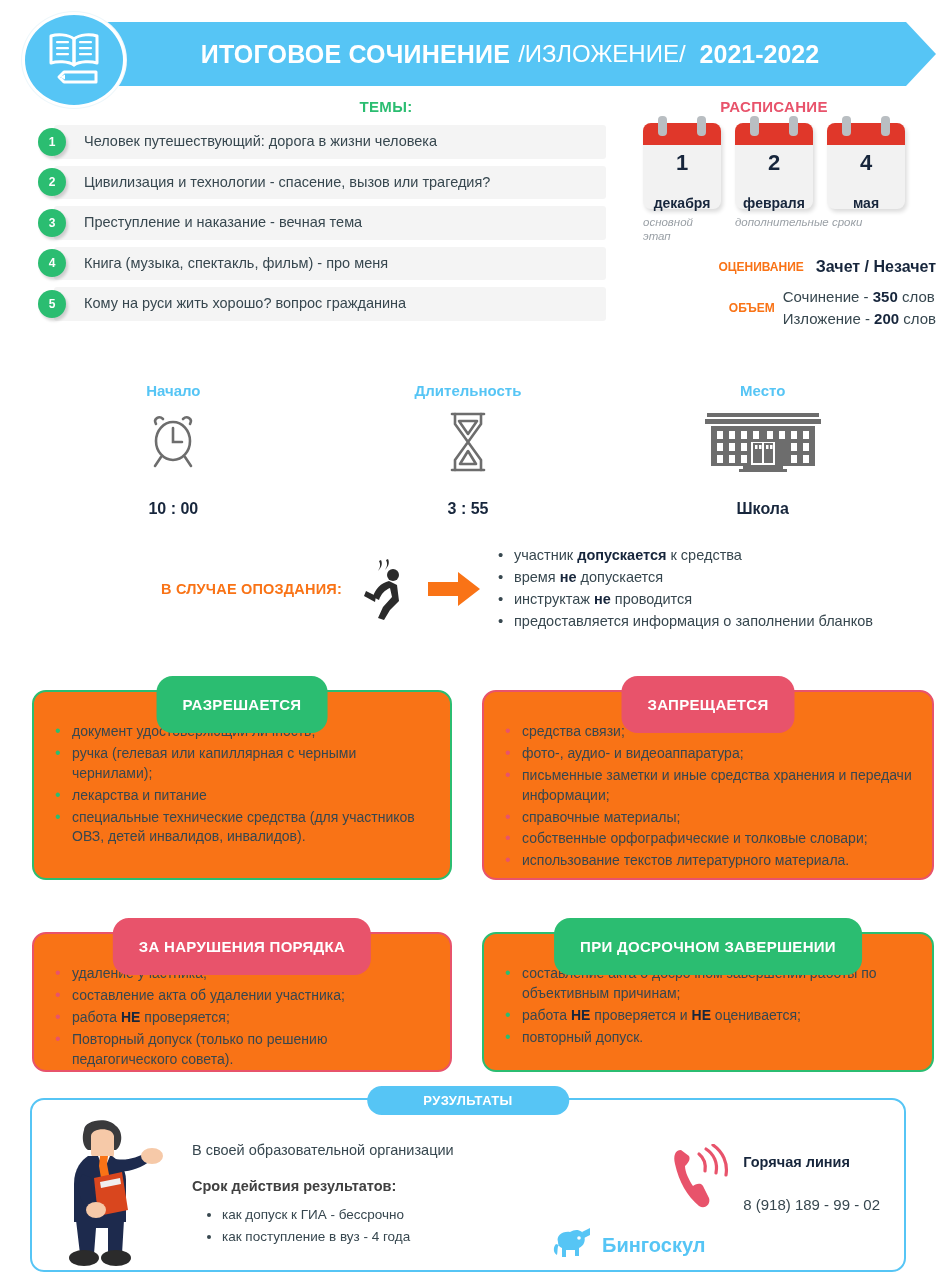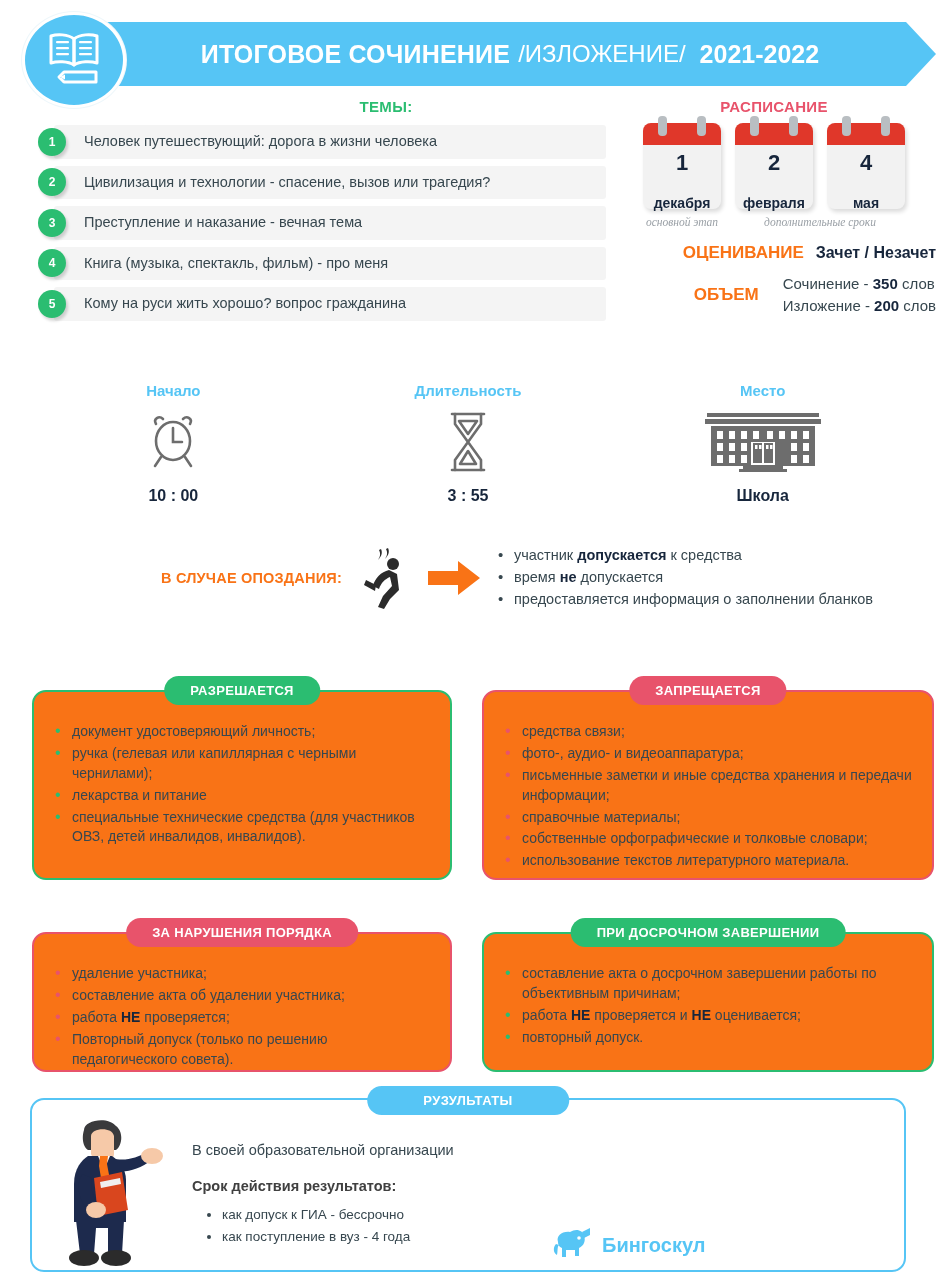--- a/index.html
+++ b/index.html
@@ -113,40 +113,40 @@
     position: absolute; top: -7px; width: 9px; height: 20px;
     background: #b9bec2; border-radius: 4px;
   }
   .cal-ring.l { left: 15px; }
   .cal-ring.r { right: 15px; }
   .cal-day { font-size: 22px; font-weight: bold; color: #17263c; line-height: 1.1; margin-top: 4px; }
   .cal-mon { font-size: 14px; font-weight: bold; color: #17263c; margin-top: 20px; }
   .cal-caps { display: flex; justify-content: center; gap: 14px; margin-top: 6px; }
   .cal-cap {
     width: 78px; font-size: 11.5px; font-style: italic; color: #9aa0a6;
-    text-align: center; line-height: 1.25; font-family: Liberation Serif, serif;
+    line-height: 1.25;
   }
   .cal-cap.wide { width: 170px; }
 
   .kv-row {
     display: flex; align-items: center; gap: 12px;
     margin-top: 14px; justify-content: flex-end;
   }
-  .kv-label { font-size: 17px; font-weight: bold; margin-left: 11px; }
+  .kv-label { font-size: 12px; font-weight: bold; margin-left: 11px; }
   .kv-val { font-size: 16px; font-weight: bold; color: #17263c; }
-  .vol-row { display: flex; align-items: center; gap: 24px; margin-top: 10px; justify-content: flex-end; }
+  .vol-row { display: flex; align-items: center; gap: 8px; margin-top: 10px; justify-content: flex-end; }
   .vol-lines { font-size: 15px; color: #37474f; line-height: 1.45; }
   .vol-lines b { color: #17263c; }
 
   
   .trio { position: absolute; left: 26px; top: 382px; width: 884px; display: flex; }
   .trio-col { flex: 1; text-align: center; }
   .trio-title { font-size: 15px; font-weight: bold; color: #56c5f5; margin-bottom: 10px; }
   .trio-icon { height: 66px; display: flex; align-items: center; justify-content: center; }
-  .trio-val { margin-top: 12px; font-size: 16px; font-weight: bold; color: #17263c; }
+  .trio-val { margin-top: 25px; font-size: 16px; font-weight: bold; color: #17263c; }
 
   
   .late { position: absolute; left: 26px; top: 545px; width: 900px; display: flex; align-items: center; }
   .late-label {
     width: 330px; text-align: right; padding-right: 14px;
     font-size: 14.5px; font-weight: bold; color: #f97316; letter-spacing: .2px;
   }
   .late-icon { width: 62px; display: flex; justify-content: center; align-items: center; }
   .late-arrow { width: 72px; display: flex; justify-content: center; align-items: center; }
   .late-list { flex: 1; padding-left: 6px; }
@@ -163,22 +163,22 @@
   
   .panel { position: absolute; }
   .panel-box {
     border: 2px solid #2bbd71; border-radius: 14px; background: #f97316;
     height: 100%;
   }
   .panel.red .panel-box { border-color: #e8536b; }
   .panel-pill {
     position: absolute; top: -14px; left: 50%; transform: translateX(-50%);
     background: #2bbd71; color: #fff;
-    border-radius: 16px; padding: 7px 26px;
-    font-size: 13px; font-weight: bold; letter-spacing: .3px;
+    border-radius: 16px; padding: 20px 26px;
+    font-size: 15px; font-weight: bold; letter-spacing: .3px;
     white-space: nowrap; z-index: 3;
   }
   .panel.red .panel-pill { background: #e8536b; }
   .panel-body { padding: 30px 18px 14px 18px; }
   .panel-body ul { list-style: none; }
   .panel-body li {
     position: relative; padding-left: 20px; font-size: 14px;
     line-height: 1.42; color: #37474f; margin-bottom: 2px;
   }
   .panel-body li::before {
@@ -432,20 +432,23 @@
     </div>
     <div class="late-list">
       <ul>
         <li>
           <span>участник </span><b>допускается</b><span> к средства</span>
         </li>
         <li>
           <span>время </span><b>не</b><span> допускается</span>
         </li>
         <li>
+          <span>инструктаж </span><b>не</b><span> проводится</span>
+        </li>
+        <li>
           <span>предоставляется информация о заполнении бланков</span>
         </li>
       </ul>
     </div>
   </div>
 
   <div class="panel green" style="left:32px; top:690px; width:420px; height:190px;">
     <div class="panel-box">
       <div class="panel-body">
         <ul>
@@ -528,20 +531,36 @@
 
       <div class="res-main">
         <div class="res-line1">В своей образовательной организации</div>
         <div class="res-line2">Срок действия результатов:</div>
         <ul class="res-list">
             <li>как допуск к ГИА - бессрочно</li>
             <li>как поступление в вуз - 4 года</li>
           </ul>
       </div>
 
+      <div class="res-hot">
+        <span>
+          <svg width="56" height="66" viewBox="0 0 56 66">
+            <path d="M8 6 C2 6, 0 12, 2 20 C6 38, 14 52, 26 62 C32 66, 38 60, 36 54 L30 42 C28 38, 22 40, 20 42 C16 36, 12 28, 12 22 C14 20, 18 16, 16 12 Z" fill="#e8536b"></path>
+            <g fill="none" stroke="#e8536b" stroke-width="3.2" stroke-linecap="round">
+              <path d="M26 10 C31 14, 33 20, 32 27"></path>
+              <path d="M33 5 C41 10, 45 19, 43 29"></path>
+              <path d="M40 1 C50 8, 55 19, 53 31"></path>
+            </g>
+          </svg>
+        </span>
+        <div class="res-hot-txt">
+          <div class="res-hot-title">Горячая линия</div>
+          <div class="res-hot-phone">8 (918) 189 - 99 - 02</div>
+        </div>
+      </div>
 
       <div class="brand">
         <span>
           <svg width="42" height="34" viewBox="0 0 42 34">
             <g fill="#56c5f5">
               <path d="M6 16 C4 10, 10 5, 18 6 C24 2, 31 4, 32 10 C34 14, 32 20, 27 22 L27 30 L23 30 L23 24 L14 24 L14 31 L10 31 L10 22 C7 21, 6 19, 6 16 Z"></path>
               <path d="M30 6 L38 2 L38 9 L32 12 Z"></path>
               <path d="M4 18 C1 21, 1 27, 5 29 C6 25, 5 21, 7 19 Z"></path>
             </g>
             <circle cx="27" cy="12" r="1.8" fill="#ffffff"></circle>

